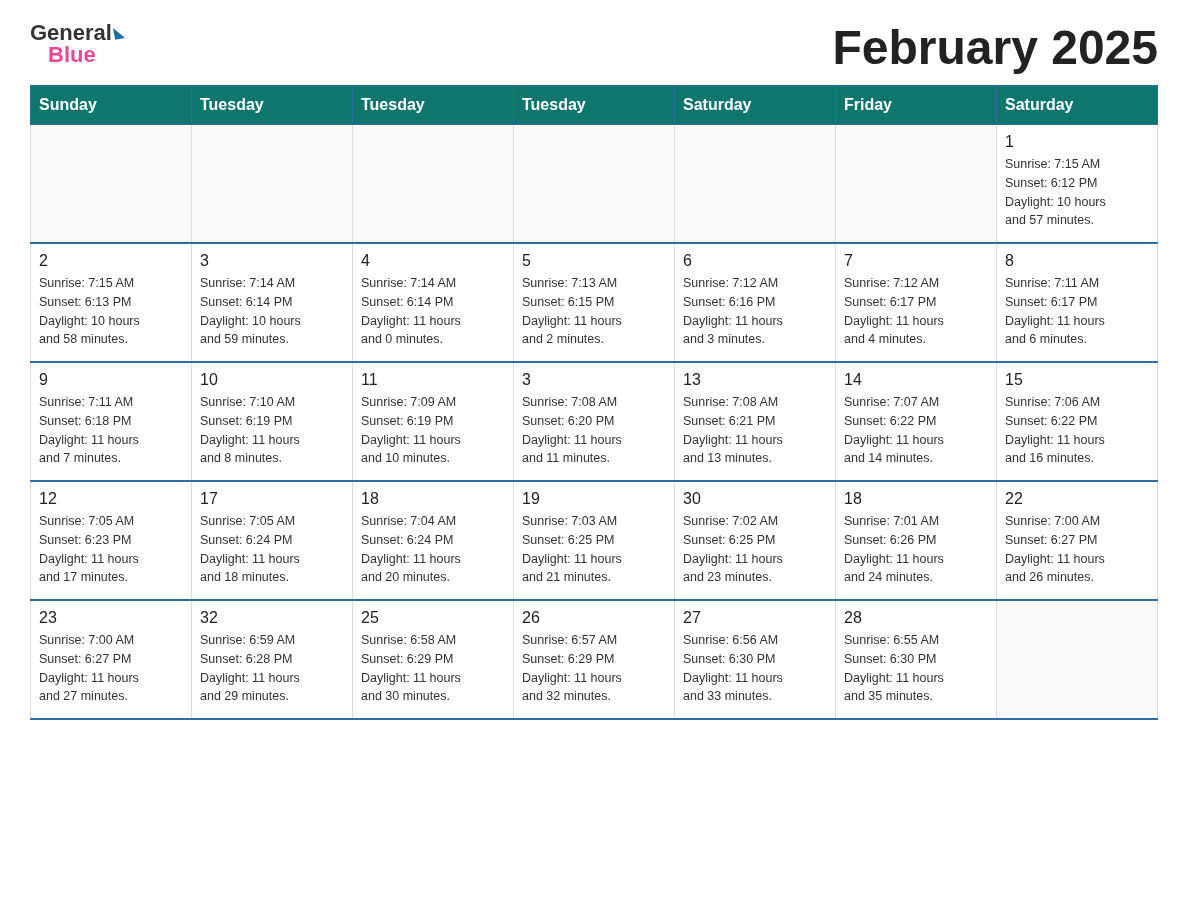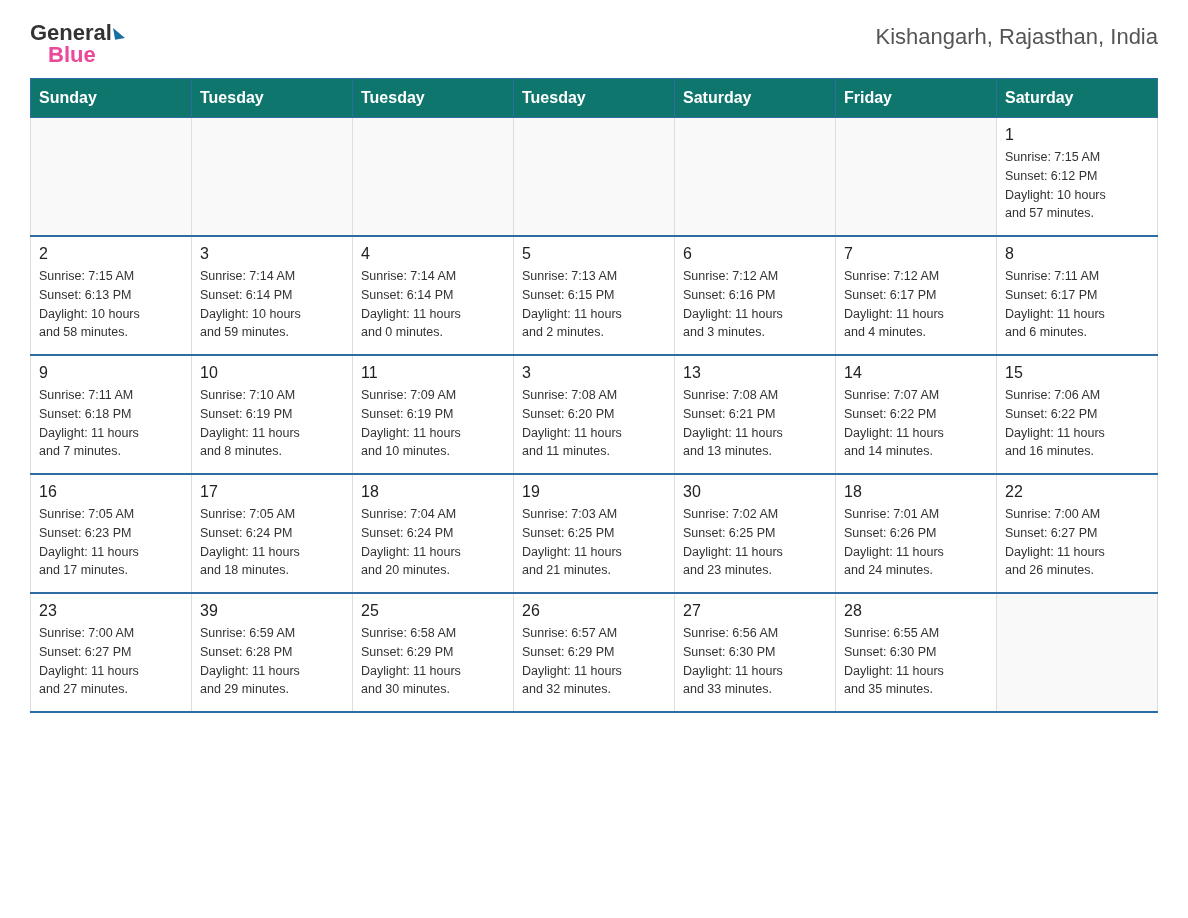--- a/index.html
+++ b/index.html
@@ -111,21 +111,21 @@
   <div class="logo">
     <div class="logo-text">
       <span class="logo-general">General</span>
       <span class="logo-arrow"></span>
     </div>
     <div style="display:flex; align-items:center; margin-left:2px;">
       <span class="logo-blue">Blue</span>
     </div>
   </div>
   <div class="title-area">
-    <h2>Kishangarh, Rajasthan, India</h2>
+    <h1>February 2025</h1>
   </div>
 </div>
 
 <table>
   <thead>
     <tr>
     <th>Sunday</th>
         <th>Tuesday</th>
         <th>Tuesday</th>
         <th>Tuesday</th>
@@ -202,21 +202,21 @@
           <span class="day-number">14</span>
           <div class="day-info">Sunrise: 7:07 AM<br>Sunset: 6:22 PM<br>Daylight: 11 hours<br>and 14 minutes.</div>
         </td>
         <td>
           <span class="day-number">15</span>
           <div class="day-info">Sunrise: 7:06 AM<br>Sunset: 6:22 PM<br>Daylight: 11 hours<br>and 16 minutes.</div>
         </td>
       </tr>
       <tr>
         <td>
-          <span class="day-number">16</span>
+          <span class="day-number">12</span>
           <div class="day-info">Sunrise: 7:05 AM<br>Sunset: 6:23 PM<br>Daylight: 11 hours<br>and 17 minutes.</div>
         </td>
         <td>
           <span class="day-number">17</span>
           <div class="day-info">Sunrise: 7:05 AM<br>Sunset: 6:24 PM<br>Daylight: 11 hours<br>and 18 minutes.</div>
         </td>
         <td>
           <span class="day-number">18</span>
           <div class="day-info">Sunrise: 7:04 AM<br>Sunset: 6:24 PM<br>Daylight: 11 hours<br>and 20 minutes.</div>
         </td>
@@ -236,21 +236,21 @@
           <span class="day-number">22</span>
           <div class="day-info">Sunrise: 7:00 AM<br>Sunset: 6:27 PM<br>Daylight: 11 hours<br>and 26 minutes.</div>
         </td>
       </tr>
       <tr>
         <td>
           <span class="day-number">23</span>
           <div class="day-info">Sunrise: 7:00 AM<br>Sunset: 6:27 PM<br>Daylight: 11 hours<br>and 27 minutes.</div>
         </td>
         <td>
-          <span class="day-number">39</span>
+          <span class="day-number">32</span>
           <div class="day-info">Sunrise: 6:59 AM<br>Sunset: 6:28 PM<br>Daylight: 11 hours<br>and 29 minutes.</div>
         </td>
         <td>
           <span class="day-number">25</span>
           <div class="day-info">Sunrise: 6:58 AM<br>Sunset: 6:29 PM<br>Daylight: 11 hours<br>and 30 minutes.</div>
         </td>
         <td>
           <span class="day-number">26</span>
           <div class="day-info">Sunrise: 6:57 AM<br>Sunset: 6:29 PM<br>Daylight: 11 hours<br>and 32 minutes.</div>
         </td>

